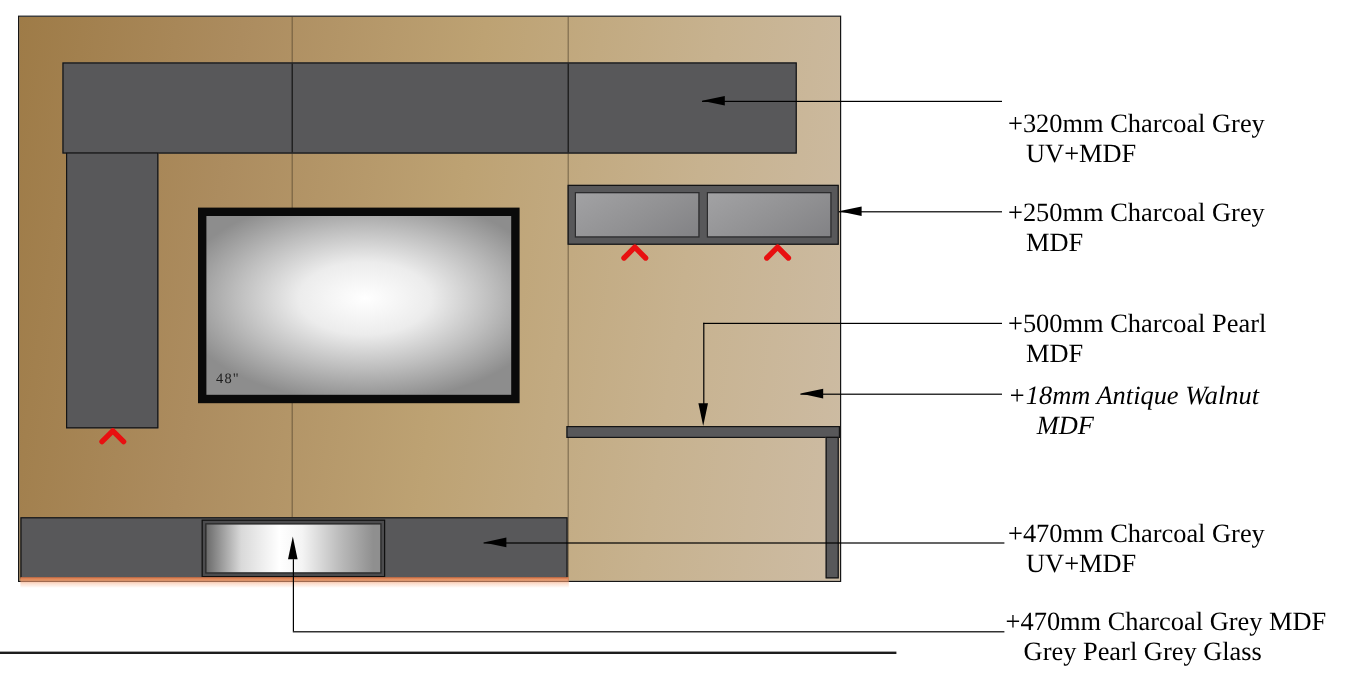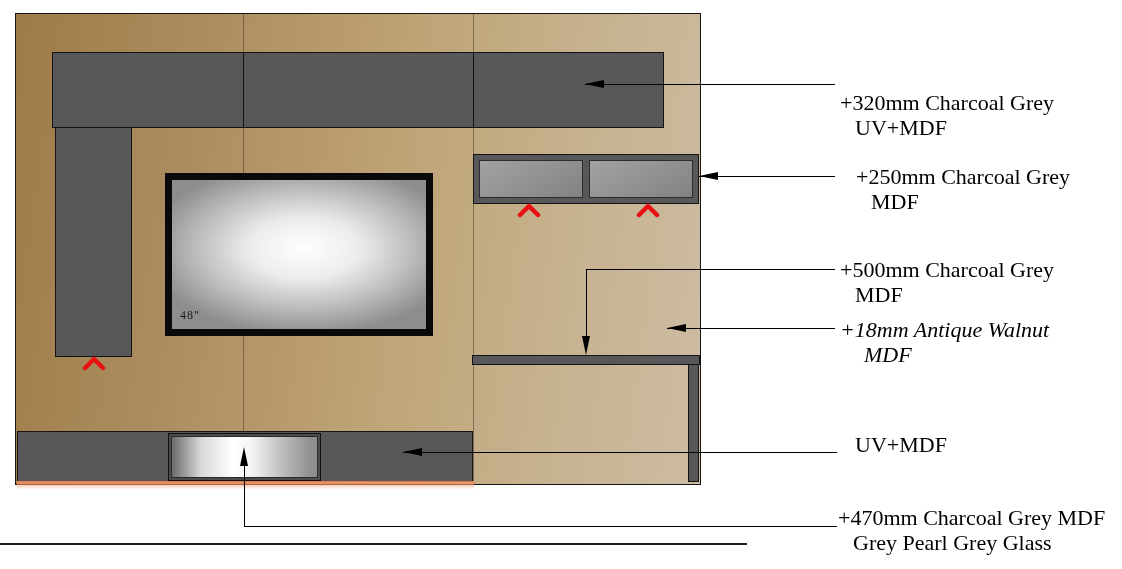--- a/index.html
+++ b/index.html
@@ -63,21 +63,21 @@
   .ld3-hline{left:586px;top:269px;width:249px;} .ld3-vline{left:586px;top:269px;height:68px;}
   .ld3-arrow{left:582px;top:336px;}
   .ld4-line{left:667px;top:328px;width:168px;} .ld4-arrow{left:667px;top:324px;}
   .ld5-line{left:403px;top:452px;width:434px;} .ld5-arrow{left:403px;top:448px;}
   .ld6-hline{left:244px;top:526px;width:593px;} .ld6-vline{left:244px;top:466px;height:60px;}
   .ld6-arrow{left:240px;top:447px;}
 
   
   .anno{position:absolute;left:840px;font-size:22px;line-height:25px;color:#000;white-space:nowrap;}
   .anno .l2{padding-left:15px;}
-  .a1{top:71px;margin-top:19px;} .a2{top:164px;margin-left:16px;} .a3{top:257px;}
+  .a1{top:71px;margin-top:19px;} .a2{top:164px;} .a3{top:257px;}
   .a4{top:317px;font-style:italic;} .a4 .l2{padding-left:24px;}
   .a5{top:432px;} .a6{top:505px;left:838px;}
 </style>
 </head>
 <body>
 
 <div class="canvas">
 
   <div class="wall">
     <div class="seam s1"></div>
@@ -146,28 +146,29 @@
 
   <div class="anno a1">
     <div class="l1">+320mm Charcoal Grey</div>
     <div class="l2">UV+MDF</div>
   </div>
   <div class="anno a2">
     <div class="l1">+250mm Charcoal Grey</div>
     <div class="l2">MDF</div>
   </div>
   <div class="anno a3">
-    <div class="l1">+500mm Charcoal Grey</div>
+    <div class="l1">+500mm Charcoal Pearl</div>
     <div class="l2">MDF</div>
   </div>
   <div class="anno a4">
     <div class="l1">+18mm Antique Walnut</div>
     <div class="l2">MDF</div>
   </div>
   <div class="anno a5">
+    <div class="l1">+470mm Charcoal Grey</div>
     <div class="l2">UV+MDF</div>
   </div>
   <div class="anno a6">
     <div class="l1">+470mm Charcoal Grey MDF</div>
     <div class="l2">Grey Pearl Grey Glass</div>
   </div>
 
 </div>
 
 </body></html>

